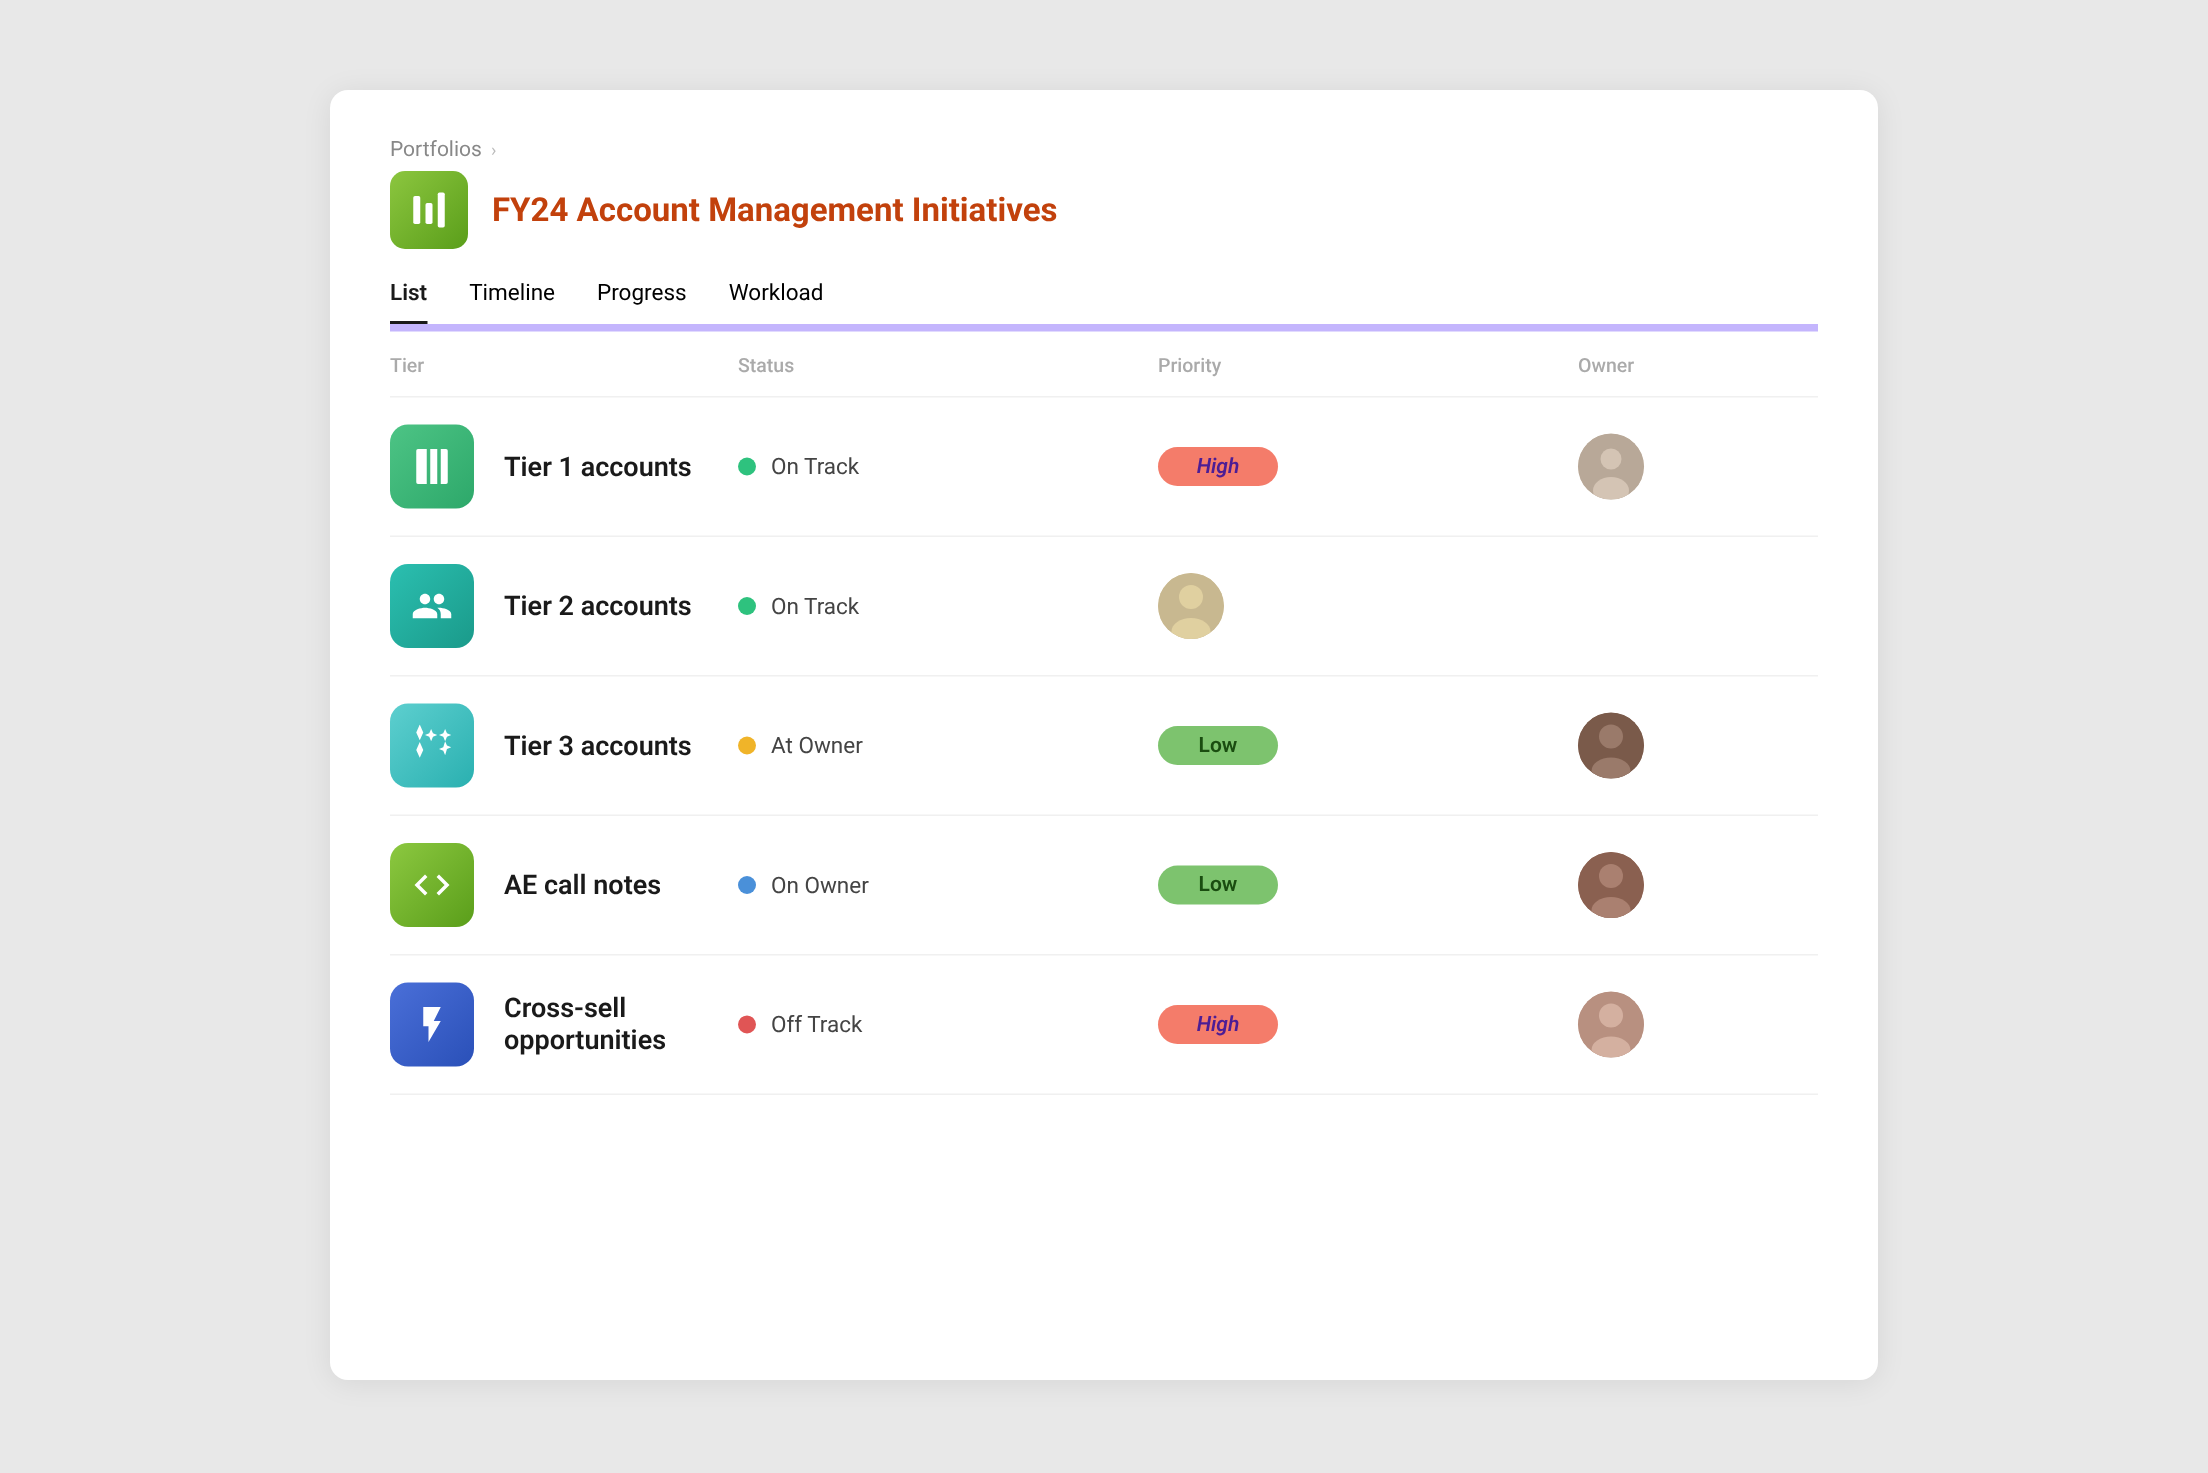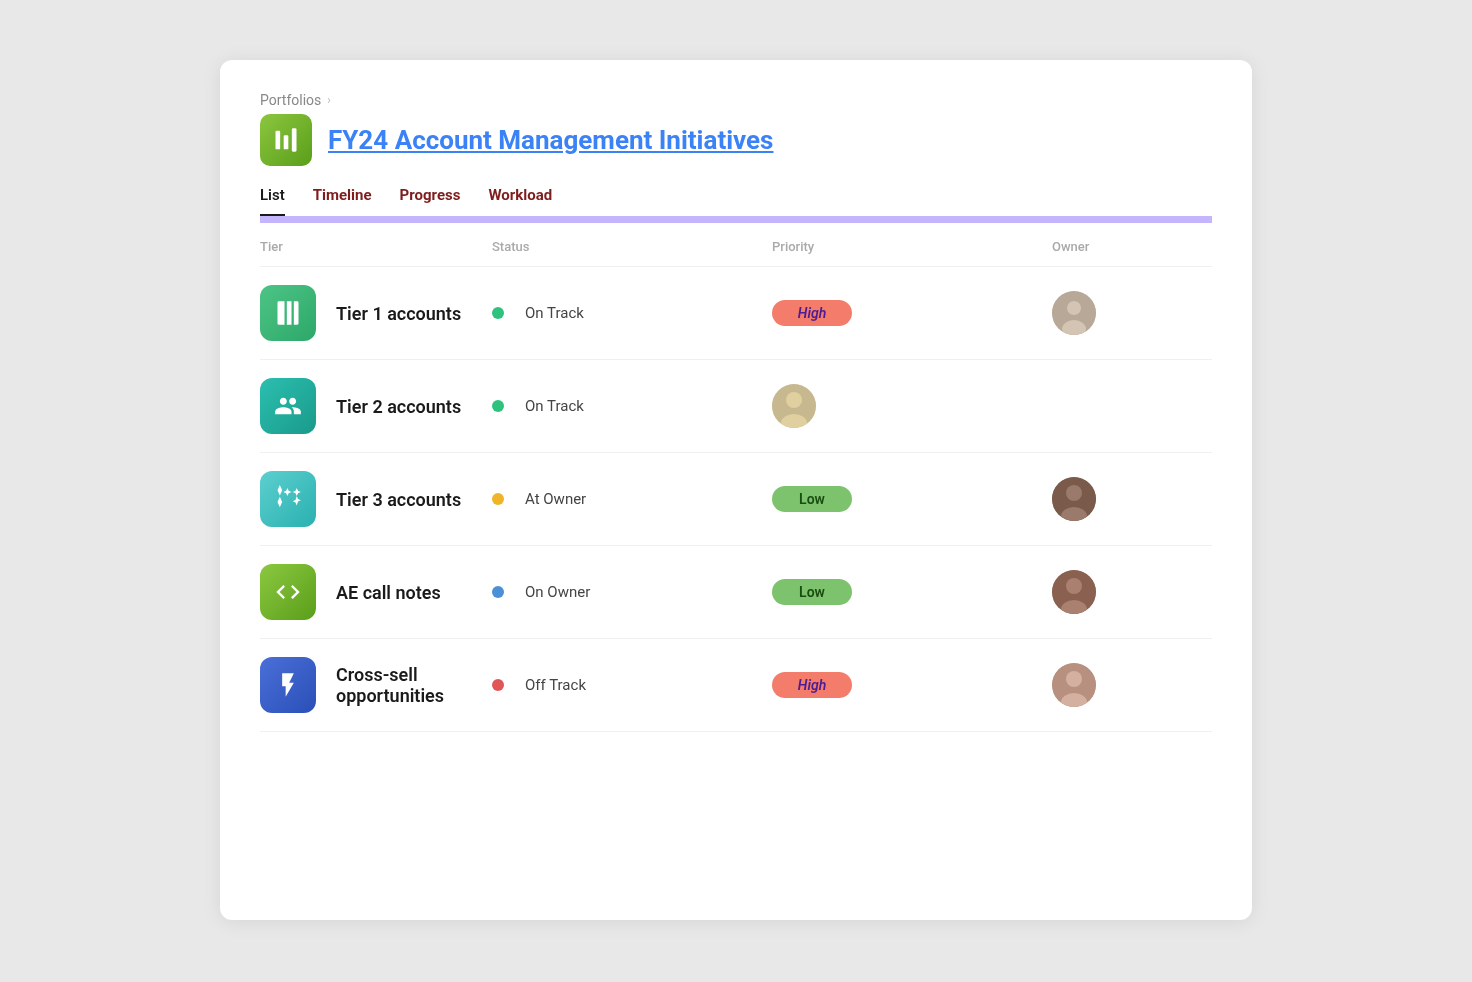--- a/index.html
+++ b/index.html
@@ -47,39 +47,37 @@
       align-items: center;
       justify-content: center;
       flex-shrink: 0;
     }
     .portfolio-icon svg {
       width: 28px;
       height: 28px;
       fill: white;
     }
     .page-title {
-      font-size: 26px;
+      font-size: 22px;
       font-weight: 700;
-      color: #3b82f6;
-      text-decoration: underline;
+      color: #c2410c;
     }
     .tabs {
       display: flex;
       gap: 28px;
-      border-bottom: 7px solid #c4b5fd;
+      border-bottom: 5px solid #c4b5fd;
       margin-bottom: 0;
     }
     .tab {
       font-size: 15px;
-      color: #7f1d1d;
+      color: #000000;
       padding-bottom: 10px;
       cursor: pointer;
       position: relative;
       border-bottom: 2px solid transparent;
-      font-weight: bold;
     }
     .tab.active {
       color: #1a1a1a;
       font-weight: 600;
       border-bottom: 2.5px solid #1a1a1a;
     }
     .table-header {
       display: grid;
       grid-template-columns: 1fr 280px 280px 160px;
       padding: 16px 0 12px 0;
@@ -118,21 +116,21 @@
       fill: white;
     }
     .row-label {
       font-size: 18px;
       font-weight: 600;
       color: #1a1a1a;
     }
     .status-cell {
       display: flex;
       align-items: center;
-      gap: 21px;
+      gap: 10px;
       font-size: 15px;
       color: #444;
     }
     .status-dot {
       width: 12px;
       height: 12px;
       border-radius: 50%;
       flex-shrink: 0;
     }
     .priority-badge {

